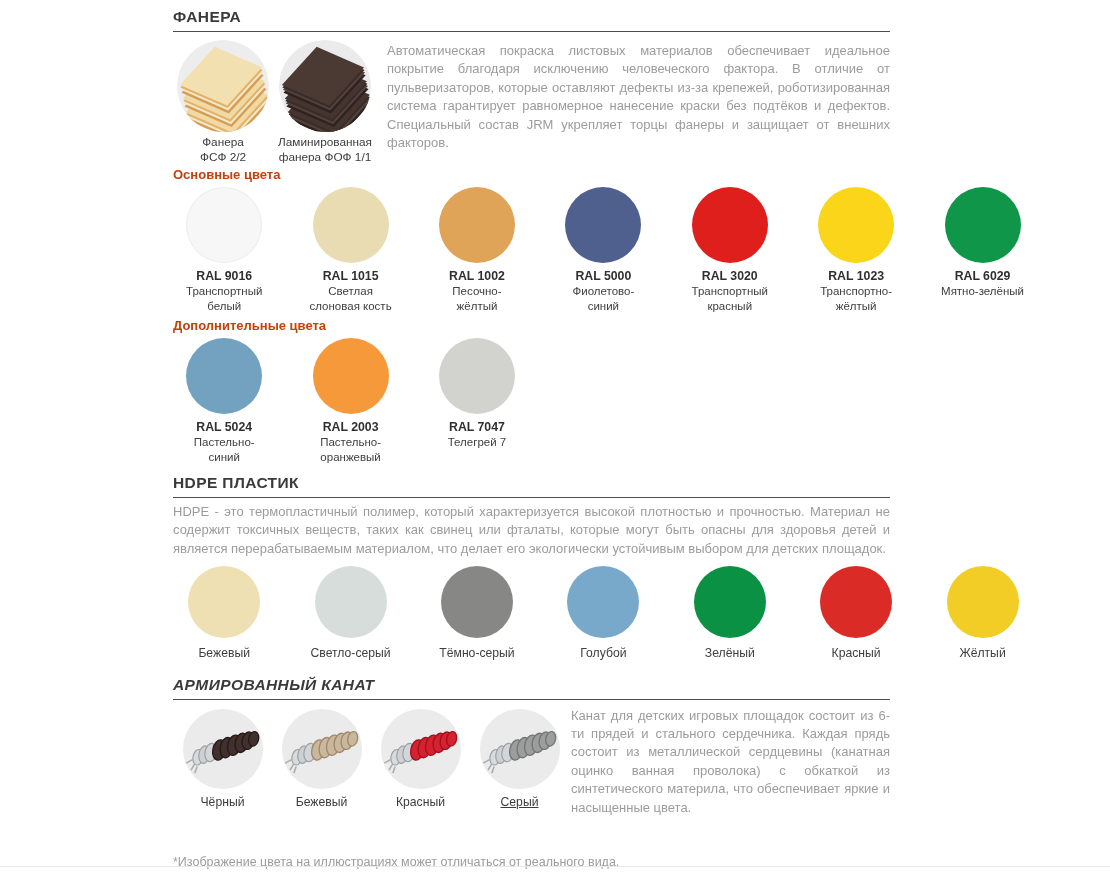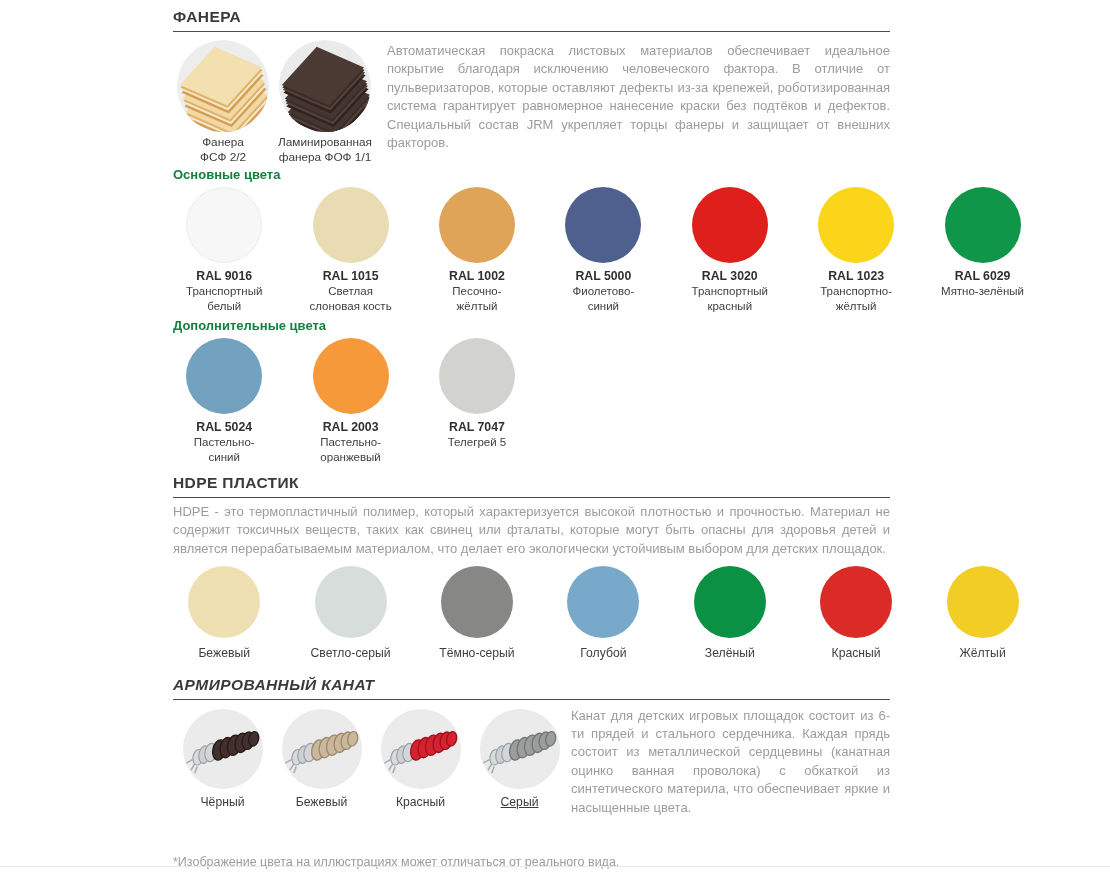--- a/index.html
+++ b/index.html
@@ -17,21 +17,21 @@
   .sec-title.later { padding-top:0; }
 
   
   .ply-row { display:flex; margin-top:8px; }
   .fig { width:100px; text-align:center; flex:0 0 auto; }
   .fig + .fig { margin-left:2px; }
   .fig svg { width:92px; height:92px; display:block; margin:0 auto; }
   .fig figcaption { margin:3px 0 0 0; font-size:11.8px; line-height:1.25; white-space:pre-line; color:#3c3c3c; }
   .ply-desc { flex:1; margin-left:12px; margin-top:2px; font-size:13px; line-height:1.42; color:#9c9c9c; text-align:justify; }
 
-  .sub-label { margin-top:3px; font-size:13px; font-weight:700; color:#15803d; }
+  .sub-label { margin-top:3px; font-size:13px; font-weight:700; color:#c2410c; }
 
   
   .swatch-row { display:flex; margin-top:5px;gap:24px; }
   .swatch { width:102.4px; flex:0 0 auto; text-align:center; }
   .dot { width:76px; height:76px; border-radius:50%; margin:0 auto; background:var(--c,#ccc); }
   .dot-light { box-shadow: inset 0 0 0 1px #ededed; }
   .code { margin-top:6px; font-size:12.3px; font-weight:700; color:#303030; }
   .cname { margin-top:1px; font-size:11.5px; line-height:1.25; color:#3e3e3e; white-space:pre-line; }
 
   .mt-extra { margin-top:5px; }
@@ -180,21 +180,21 @@
     </div>
     <div class="swatch">
       <div class="dot" style="--c: #F6993B;"></div>
       <div class="code">RAL 2003</div>
       <div class="cname">Пастельно-
 оранжевый</div>
     </div>
     <div class="swatch">
       <div class="dot" style="--c: #D2D2CE;"></div>
       <div class="code">RAL 7047</div>
-      <div class="cname">Телегрей 5</div>
+      <div class="cname">Телегрей 7</div>
     </div>
   </div>
 
   <h2 class="sec-title later hdpe-title">HDPE ПЛАСТИК</h2>
   <p class="hdpe-desc" style="margin:5px 0 0 0;">HDPE - это термопластичный полимер, который характеризуется высокой плотностью и прочностью. Материал не содержит токсичных веществ, таких как свинец или фталаты, которые могут быть опасны для здоровья детей и является перерабатываемым материалом, что делает его экологически устойчивым выбором для детских площадок.</p>
 
   <div class="swatch-row hdpe-row">
     <div class="swatch">
       <div class="dot" style="--c: #EFE0B4;"></div>
       <div class="cname">Бежевый</div>

